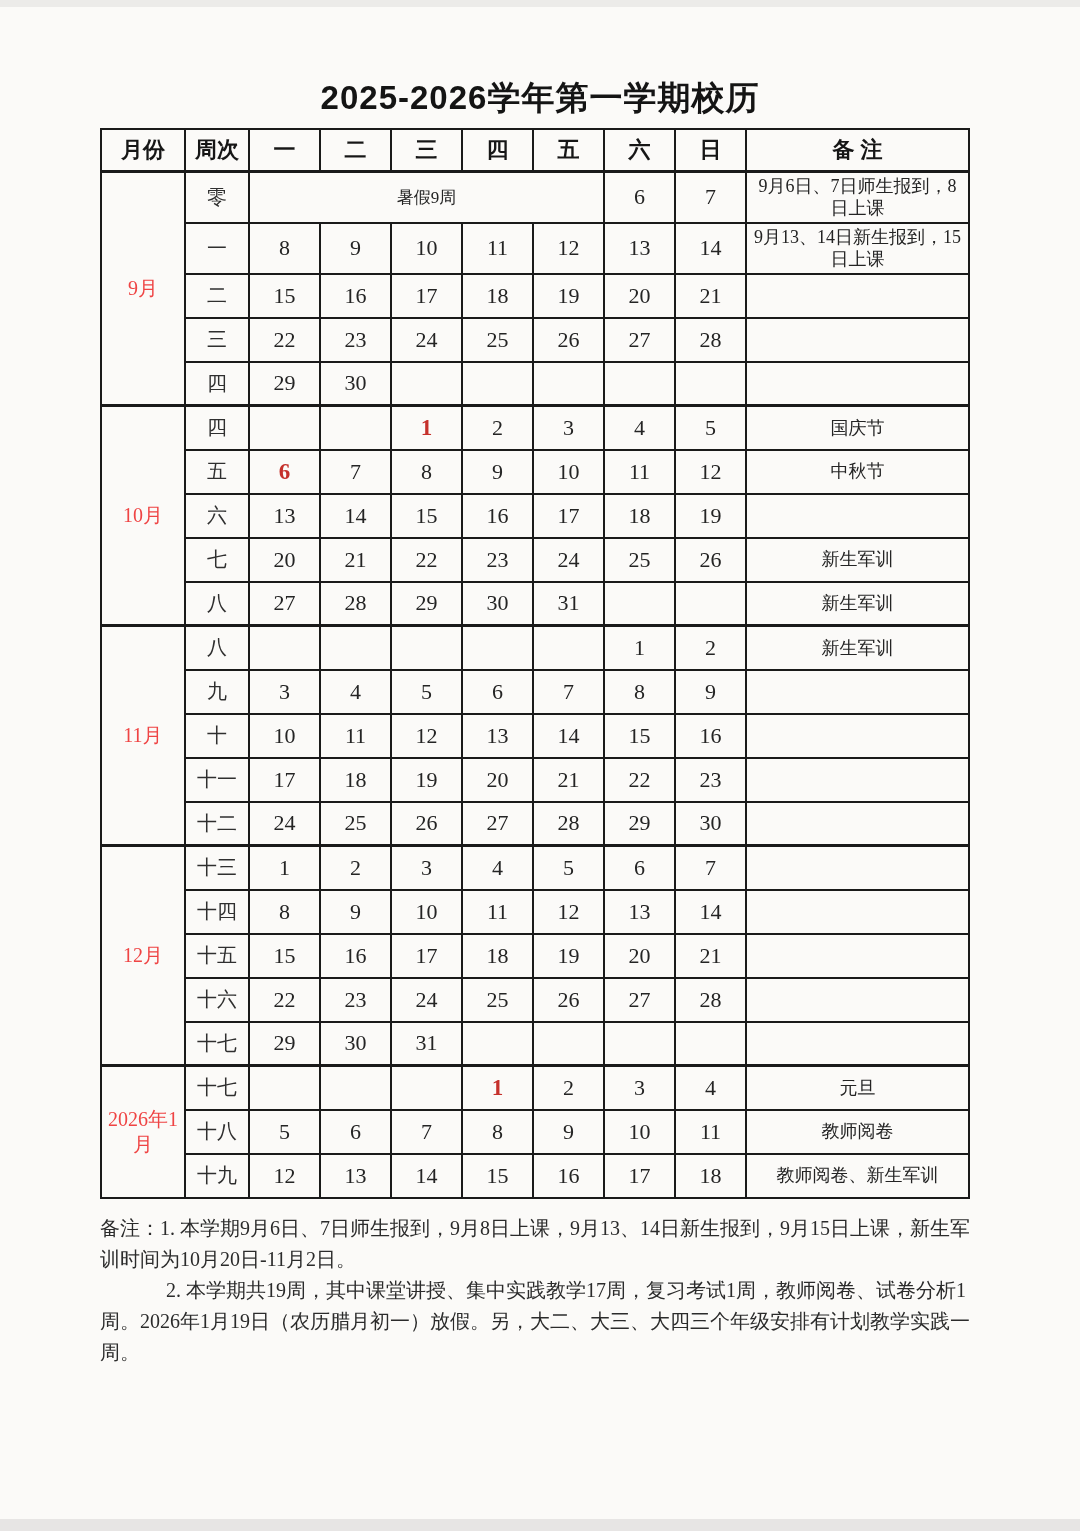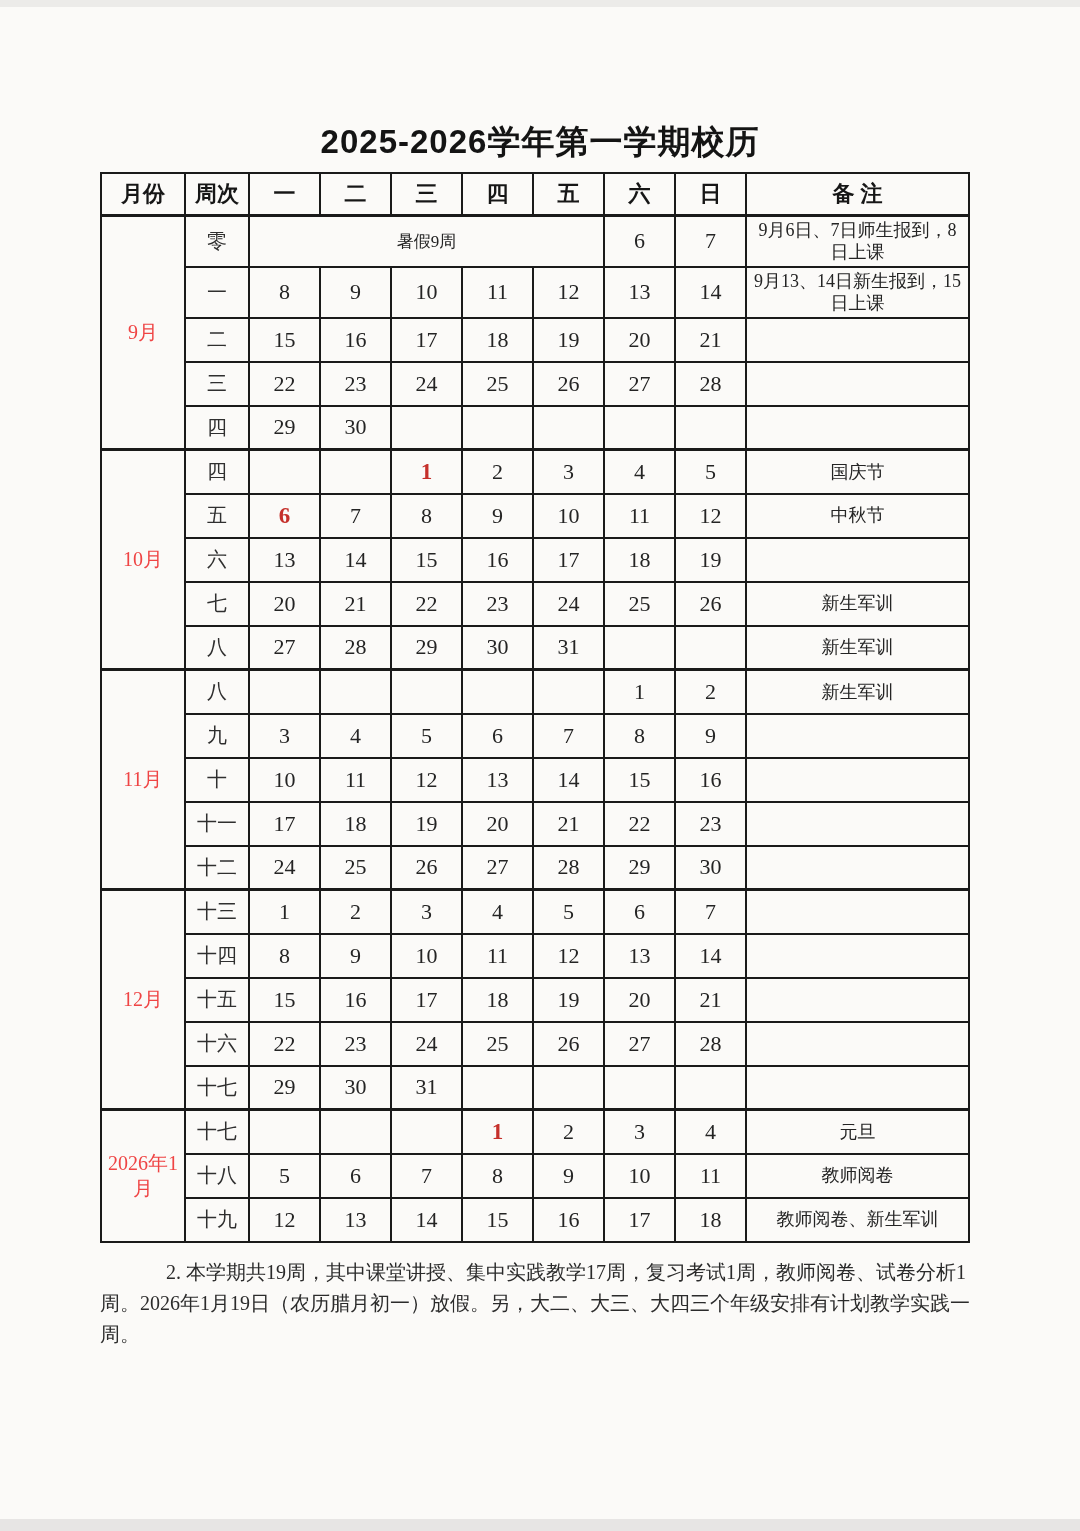--- a/index.html
+++ b/index.html
@@ -18,21 +18,21 @@
   .edge-strip {
     position: absolute;
     left: 0;
     width: 1080px;
   }
   .edge-strip.top { top: 0; height: 7px; background: #ecebe9; }
   .edge-strip.bottom { bottom: 0; height: 12px; background: #e7e5e4; }
 
   .page-title {
     margin: 0;
-    padding-top: 120px;
+    padding-top: 76px;
     text-align: center;
     font-family: "Liberation Sans", "DejaVu Sans", sans-serif;
     font-weight: 700;
     font-size: 33px;
     letter-spacing: 1px;
     color: #141414;
   }
 
   table.calendar {
     border-collapse: collapse;
@@ -390,16 +390,17 @@
         <td class="day-cell">15</td>
         <td class="day-cell">16</td>
         <td class="day-cell">17</td>
         <td class="day-cell">18</td>
         <td class="note-cell">教师阅卷、新生军训</td>
       </tr>
     </tbody>
 </table>
 
 <div class="footer-notes">
+  <p>备注：1. 本学期9月6日、7日师生报到，9月8日上课，9月13、14日新生报到，9月15日上课，新生军训时间为10月20日-11月2日。</p>
   <p class="indent">2. 本学期共19周，其中课堂讲授、集中实践教学17周，复习考试1周，教师阅卷、试卷分析1周。2026年1月19日（农历腊月初一）放假。另，大二、大三、大四三个年级安排有计划教学实践一周。</p>
 </div>
 
 <div class="edge-strip bottom"></div>
 
 </body></html>

